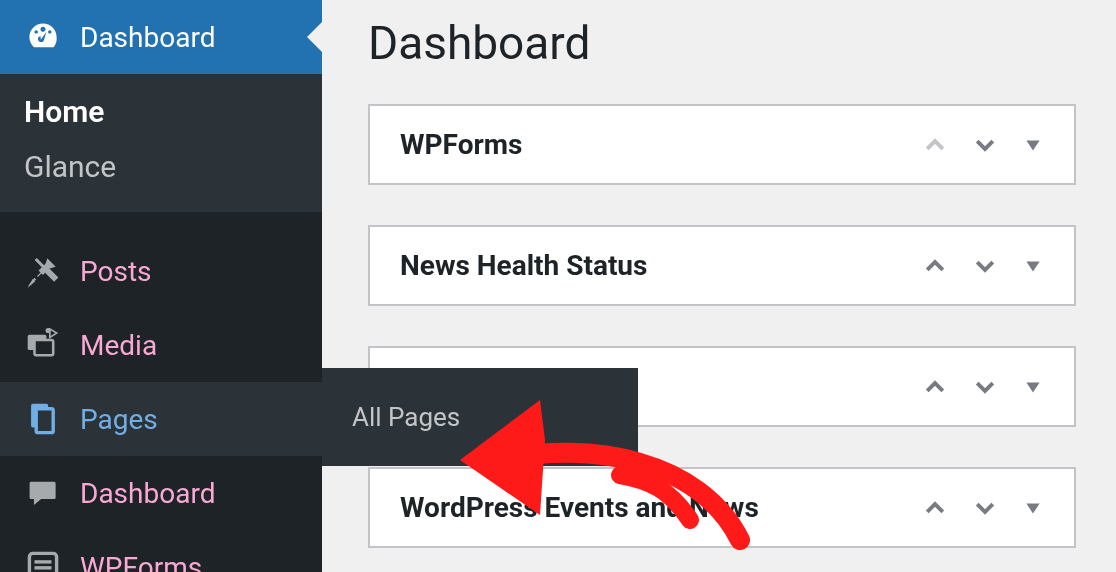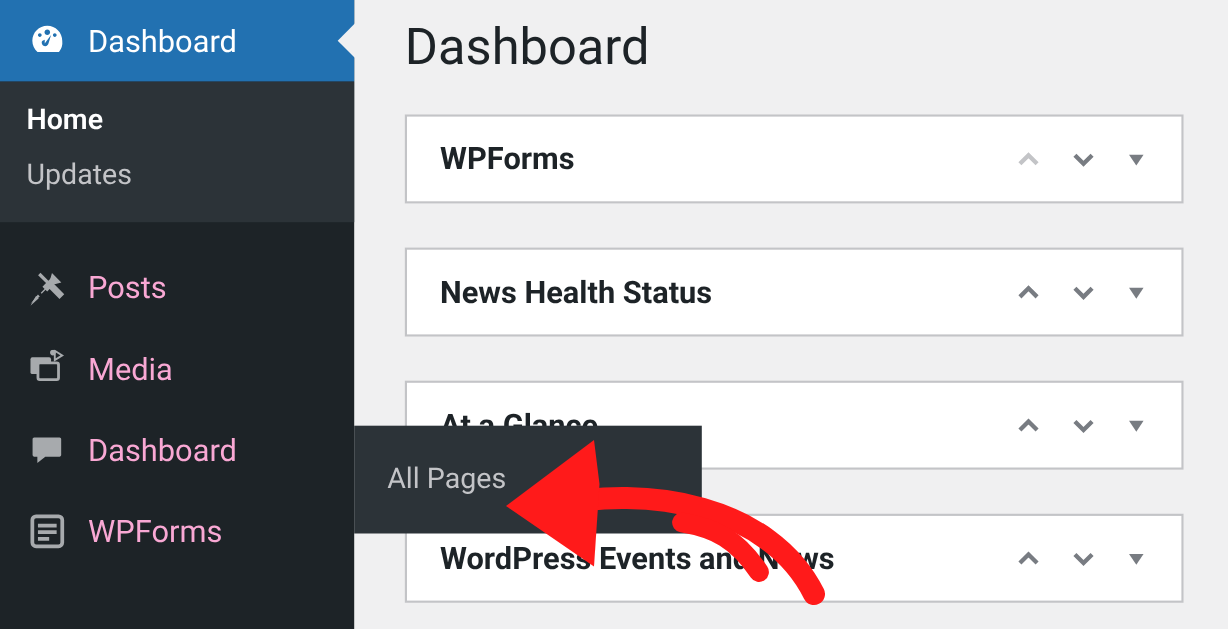--- a/index.html
+++ b/index.html
@@ -70,21 +70,21 @@
       display: flex;
       align-items: center;
       justify-content: center;
     }
     .submenu {
       background: #2c3338;
       padding: 10px 0 18px 0;
     }
     .submenu-item {
       padding: 10px 24px;
-      font-size: 26px;
+      font-size: 30px;
       color: #c3c4c7;
       cursor: pointer;
     }
     .submenu-item.current {
       color: #fff;
       font-weight: 600;
     }
     .content {
       position: absolute;
       left: 322px;
@@ -119,21 +119,21 @@
       gap: 24px;
       color: #787c82;
     }
     .widget-controls span {
       cursor: pointer;
       display: inline-flex;
     }
     .flyout {
       position: absolute;
       left: 322px;
-      top: 387px;
+      top: 368px;
       width: 316px;
       background: #2c3338;
       padding: 22px 0;
       z-index: 10;
     }
     .flyout-item {
       padding: 12px 30px;
       font-size: 26px;
       color: #c3c4c7;
       cursor: pointer;
@@ -158,21 +158,21 @@
     <span class="menu-icon">
       <svg viewBox="0 0 20 20" width="34" height="34" fill="#fff">
           <path d="M3.76 16h12.48A7.98 7.98 0 0018 10c0-4.42-3.58-8-8-8s-8 3.58-8 8c0 2.43 1.08 4.6 2.76 6zM10 4c.83 0 1.5.67 1.5 1.5S10.83 7 10 7s-1.5-.67-1.5-1.5S9.17 4 10 4zM6 6c.55 0 1 .45 1 1s-.45 1-1 1-1-.45-1-1 .45-1 1-1zm8 0c.55 0 1 .45 1 1s-.45 1-1 1-1-.45-1-1 .45-1 1-1zm-5.37 5.55L12 7v.01l-1.37 4.54c-.21.71-.85 1.45-1.63 1.45-1.1 0-2-.9-2-2 0-.78.74-1.24 1.63-1.45z"></path>
         </svg>
     </span>
     <span>Dashboard</span>
   </div>
 
   <div class="submenu">
     <div class="submenu-item current">Home</div>
-    <div class="submenu-item">Updates</div>
+    <div class="submenu-item">Glance</div>
   </div>
 
   <div style="height:22px"></div>
 
   <div class="menu-item">
     <span class="menu-icon">
       <svg viewBox="0 0 20 20" width="34" height="34" fill="#a7aaad">
           <path d="M17.13 2.87l-5.88 5.88 1.41 1.41-2.83 2.83-2.12-2.12L3 15.58l-1.41-1.41 4.71-4.71-2.12-2.12 2.83-2.83 1.41 1.41 5.88-5.88 2.83 2.83z" transform="rotate(90 10 10) scale(0.9) translate(1 1)"></path>
           <path d="M4.02 14.58l1.4 1.4L1 20l3.02-5.42z"></path>
           <path d="M12.5 0l7.5 7.5-3.5 1L14 6l-2.5 2.5L9 6l3.5-3.5L10 0h2.5z" fill="none"></path>
@@ -190,20 +190,29 @@
           <path d="M2 2h5l2 2h7c.55 0 1 .45 1 1v3H2V2zm0 5h16v9c0 .55-.45 1-1 1H3c-.55 0-1-.45-1-1V7zm4 2c-1.1 0-2 .9-2 2s.9 2 2 2 2-.9 2-2-.9-2-2-2zm10 6l-3-4-2 2.5-1.5-2L6 15h10z" fill="none"></path>
           <rect x="1" y="4" width="11" height="9" rx="1"></rect>
           <rect x="5" y="7" width="11" height="9" rx="1" fill="#1d2327" stroke="#a7aaad" stroke-width="1.5"></rect>
           <circle cx="13" cy="1.5" r="1.5"></circle>
           <path d="M14 0.5 L18 3 L14 5.5 z" stroke="#a7aaad" stroke-width="1" fill="none"></path>
         </svg>
     </span>
     <span>Media</span>
   </div>
 
+  <div class="menu-item hover">
+    <span class="menu-icon">
+      <svg viewBox="0 0 20 20" width="34" height="34" fill="#72aee6">
+          <rect x="3" y="1" width="10" height="14" rx="1"></rect>
+          <rect x="6" y="4" width="10" height="14" rx="1" fill="#2c3338" stroke="#72aee6" stroke-width="2"></rect>
+        </svg>
+    </span>
+    <span>Pages</span>
+  </div>
 
   <div class="menu-item">
     <span class="menu-icon">
       <svg viewBox="0 0 20 20" width="34" height="34" fill="#a7aaad">
           <path d="M2 3h16c.55 0 1 .45 1 1v10c0 .55-.45 1-1 1h-9l-5 4v-4H2c-.55 0-1-.45-1-1V4c0-.55.45-1 1-1z" transform="scale(0.85) translate(1.5 1)"></path>
         </svg>
     </span>
     <span>Dashboard</span>
   </div>
 

